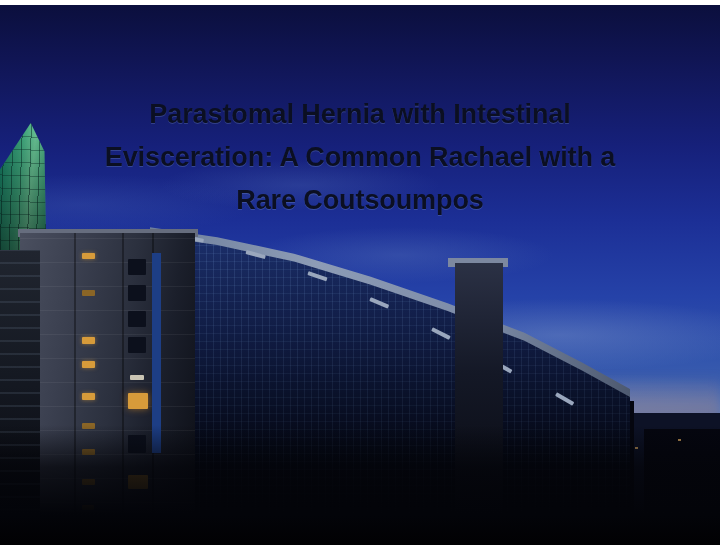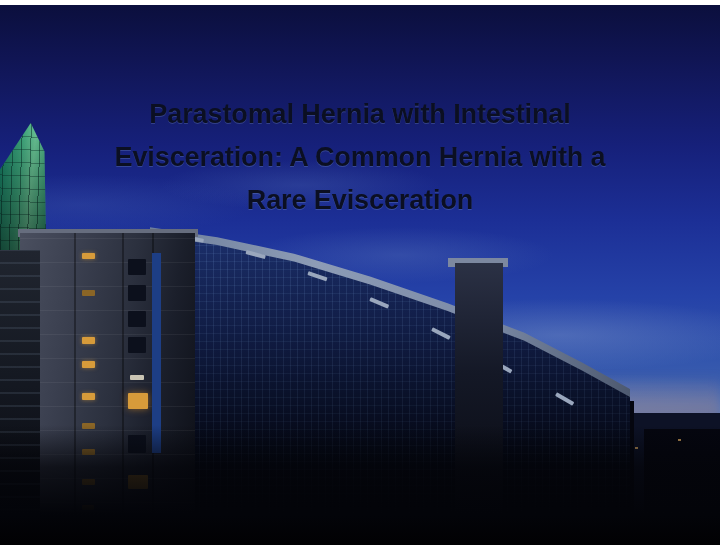--- a/index.html
+++ b/index.html
@@ -384,21 +384,21 @@
 
     <div class="left-block"></div>
     <div class="left-stripes"></div>
 
     <div class="foreground"></div>
 
     <div class="text-layer">
 
       <div id="title">
         <span class="tline">Parastomal Hernia with Intestinal</span>
-        <span class="tline">Evisceration: A Common Hernia with a</span>
-        <span class="tline">Rare Evisceration</span>
+        <span class="tline">Evisceration: A Common Rachael with a</span>
+        <span class="tline">Rare Coutsoumpos</span>
       </div>
 
 
     </div>
 
   </div>
 </div>
 
 </body></html>

